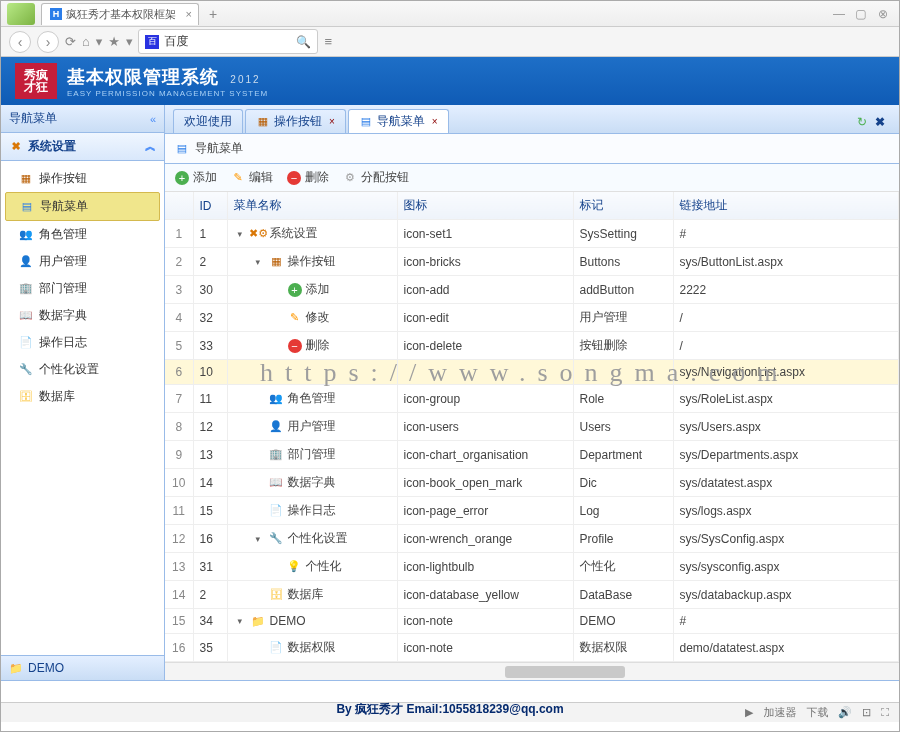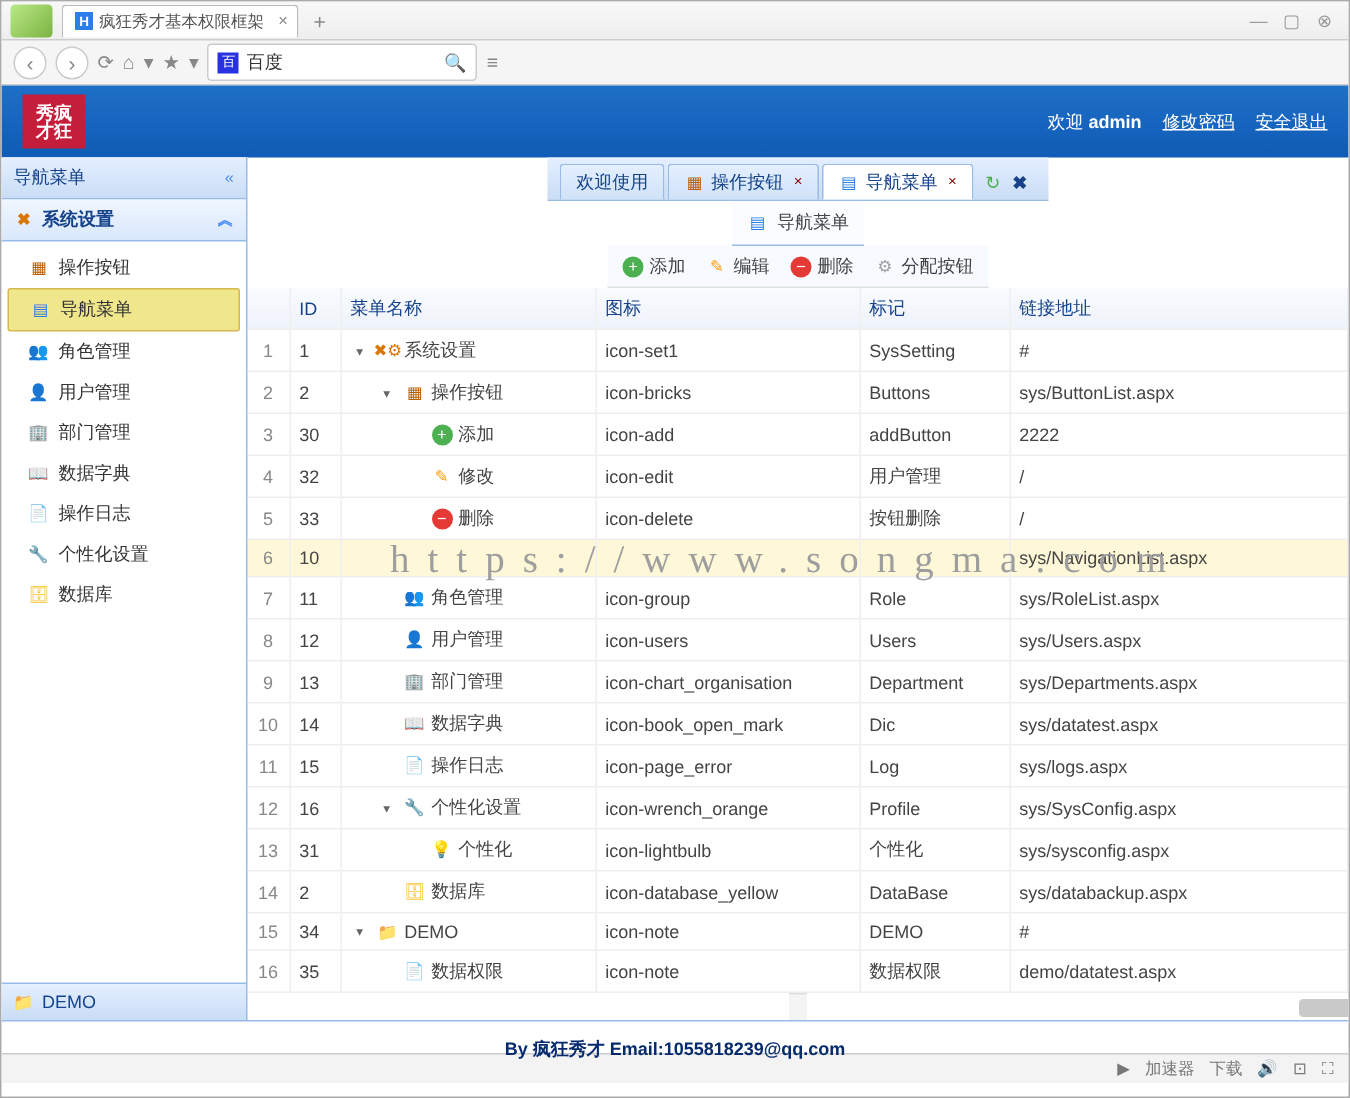--- a/index.html
+++ b/index.html
@@ -35,21 +35,21 @@
 .app-body { display: flex; height: 575px; }
 .sidebar { width: 164px; border-right: 1px solid #99bbe8; background: #fff; display: flex; flex-direction: column; }
 .panel-title { background: linear-gradient(#e4efff,#c9ddf5); border-bottom: 1px solid #99bbe8; padding: 5px 8px; font-size: 12px; color: #15428b; display: flex; align-items: center; gap: 5px; }
 .collapse-icon { margin-left: auto; color: #4b8df8; font-size: 11px; }
 .accordion-header { background: linear-gradient(#f0f6ff,#d9e8fb); border-bottom: 1px solid #99bbe8; padding: 5px 8px; display: flex; align-items: center; gap: 5px; color: #15428b; font-weight: bold; }
 .side-items { flex: 1; overflow: auto; padding: 4px 0; }
 .side-item { padding: 5px 8px 5px 18px; display: flex; align-items: center; gap: 6px; color: #333; }
 .side-item.selected { background: #f0e68c; border: 1px solid #d4b94e; border-radius:2px; margin:0 4px; padding-left:14px; }
 .accordion-footer { background: linear-gradient(#e4efff,#c9ddf5); border-top: 1px solid #99bbe8; padding: 5px 8px; display: flex; align-items: center; gap: 5px; color: #15428b; }
 
-.main { flex: 1; display: flex; flex-direction: column; align-items: center; }
+.main { flex: 1; display: flex; flex-direction: column; }
 .tabstrip { background: linear-gradient(#e4efff,#c9ddf5); border-bottom: 1px solid #99bbe8; padding: 4px 8px 0; display: flex; gap: 2px; align-items: flex-end; }
 .tab { background: #fff; border: 1px solid #99bbe8; border-bottom: none; border-radius: 3px 3px 0 0; padding: 3px 10px; display: flex; align-items: center; gap: 4px; color: #15428b; font-size: 12px; }
 .tab.inactive { background: linear-gradient(#e4efff,#d0e2f8); }
 .tab .close { color: #8b0000; margin-left: 3px; font-size: 10px; }
 .tab-tools { margin-left: auto; display: flex; gap: 8px; padding: 0 6px 4px; }
 .refresh { color: #4caf50; }
 .closeall { color: #15428b; font-weight: bold; }
 
 .content-title { border-bottom: 1px solid #99bbe8; padding: 6px 10px; display: flex; align-items: center; gap: 6px; background: #fafcff; color: #444; }
 
@@ -68,21 +68,21 @@
 tr.selected td { background: #fff8d8; }
 .tree-cell { display: flex; align-items: center; gap: 4px; }
 .expander { width: 10px; color: #666; font-size: 9px; }
 .indent { display:inline-block; }
 
 .watermark { position: absolute; top: 358px; left: 260px; font-size: 26px; color: #9e9e9e; letter-spacing: 12px; font-family: Georgia, serif; pointer-events: none; }
 
 .hscroll-area { height: 18px; background:#f4f4f4; border-top:1px solid #ddd; position:relative; padding:2px 6px;}
 .hscroll-thumb { position:absolute; left:340px; top:3px; width:120px; height:12px; background:#c9c9c9; border-radius:3px; }
 
-.app-footer { height: 22px; text-align: center; font-size: 12px; color: #052a6e; font-weight: bold; padding-top: 10px; border-top: 1px solid #99bbe8; }
+.app-footer { height: 22px; text-align: center; font-size: 12px; color: #052a6e; font-weight: bold; padding-top: 20px; border-top: 1px solid #99bbe8; }
 .status-bar { height: 20px; background: #f3f3f3; border-top: 1px solid #ccc; display: flex; justify-content: flex-end; align-items: center; gap: 10px; padding: 0 10px; color: #777; font-size: 11px; }
 
 
 .ic { width: 14px; height: 14px; display: inline-flex; align-items: center; justify-content: center; font-size: 11px; }
 .ic-gear { color: #d97706; }
 .ic-bricks { color: #b85c00; }
 .ic-nav { color: #2b7de9; }
 .ic-role { color: #e91e63; }
 .ic-user { color: #3f51b5; }
 .ic-dept { color: #009688; }
@@ -130,24 +130,24 @@
     <span style="margin-left:auto;color:#888">🔍</span>
   </div>
   <span class="toolicon">≡</span>
 </div>
 
 <div class="app-header">
   <div class="logo">
     <span>秀疯</span>
     <span>才狂</span>
   </div>
-  <div class="header-right">
-    <span><span>欢迎</span> <b>admin</b></span>
-    <a>修改密码</a>
-    <a>安全退出</a>
+  <div>
+    <span class="sys-title">基本权限管理系统</span>
+    <span class="year">2012</span>
+    <div style="font-size:8px;color:#a8d0f5;letter-spacing:1px;">EASY PERMISSION MANAGEMENT SYSTEM</div>
   </div>
 </div>
 
 <div class="app-body">
   <div class="sidebar">
     <div class="panel-title">
       <span>导航菜单</span>
       <span class="collapse-icon">«</span>
     </div>
     <div class="accordion-header">

